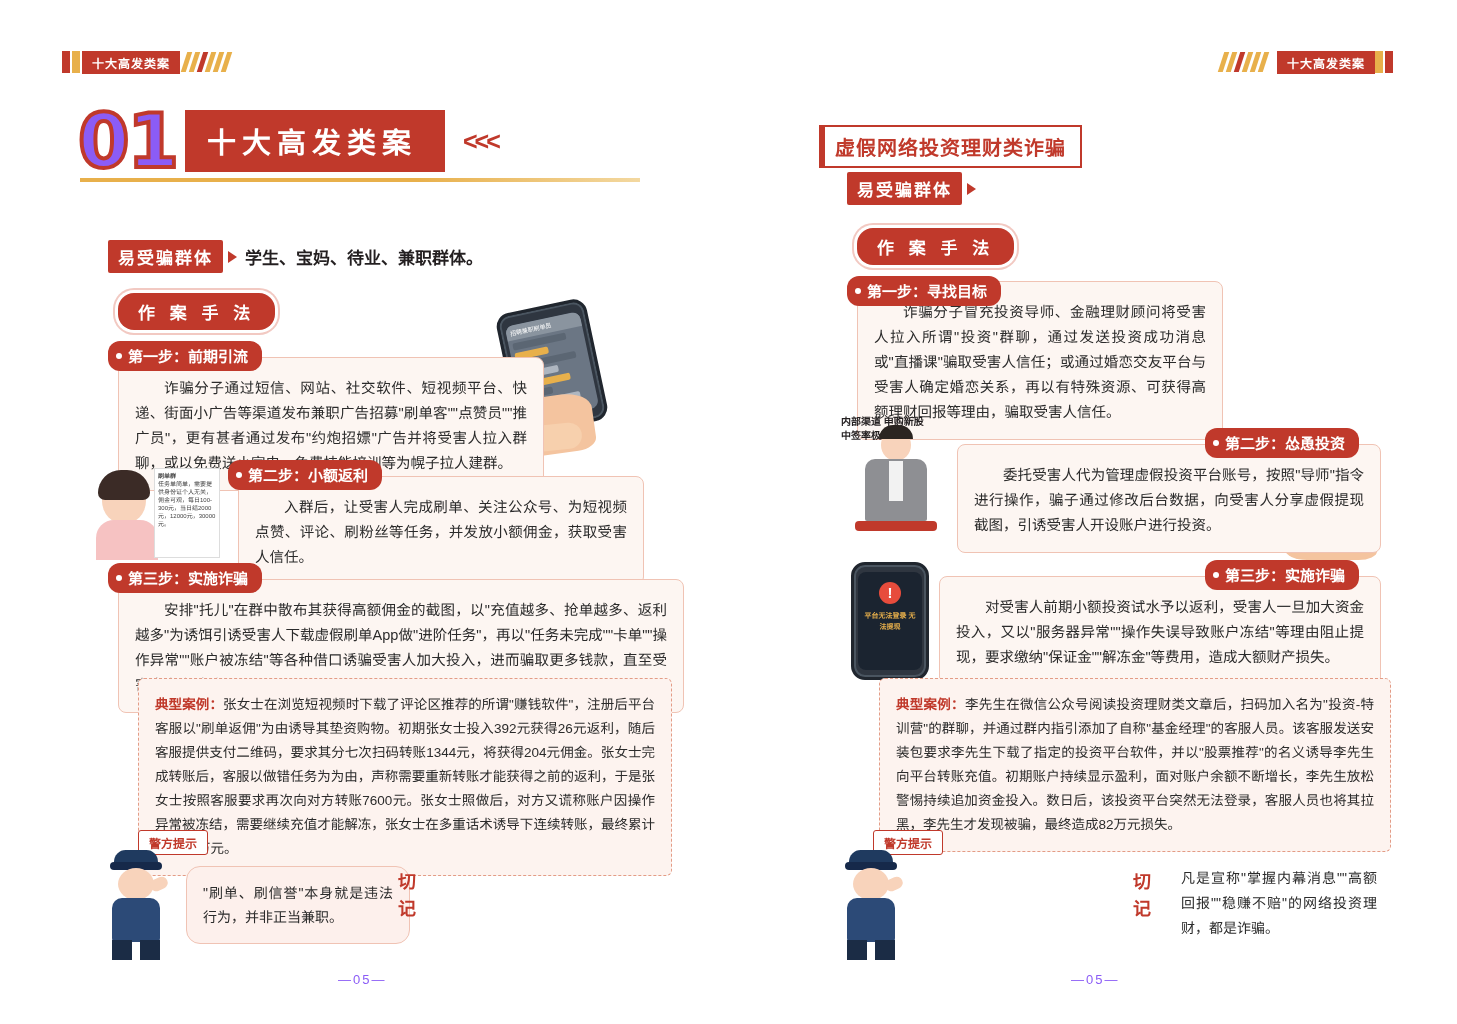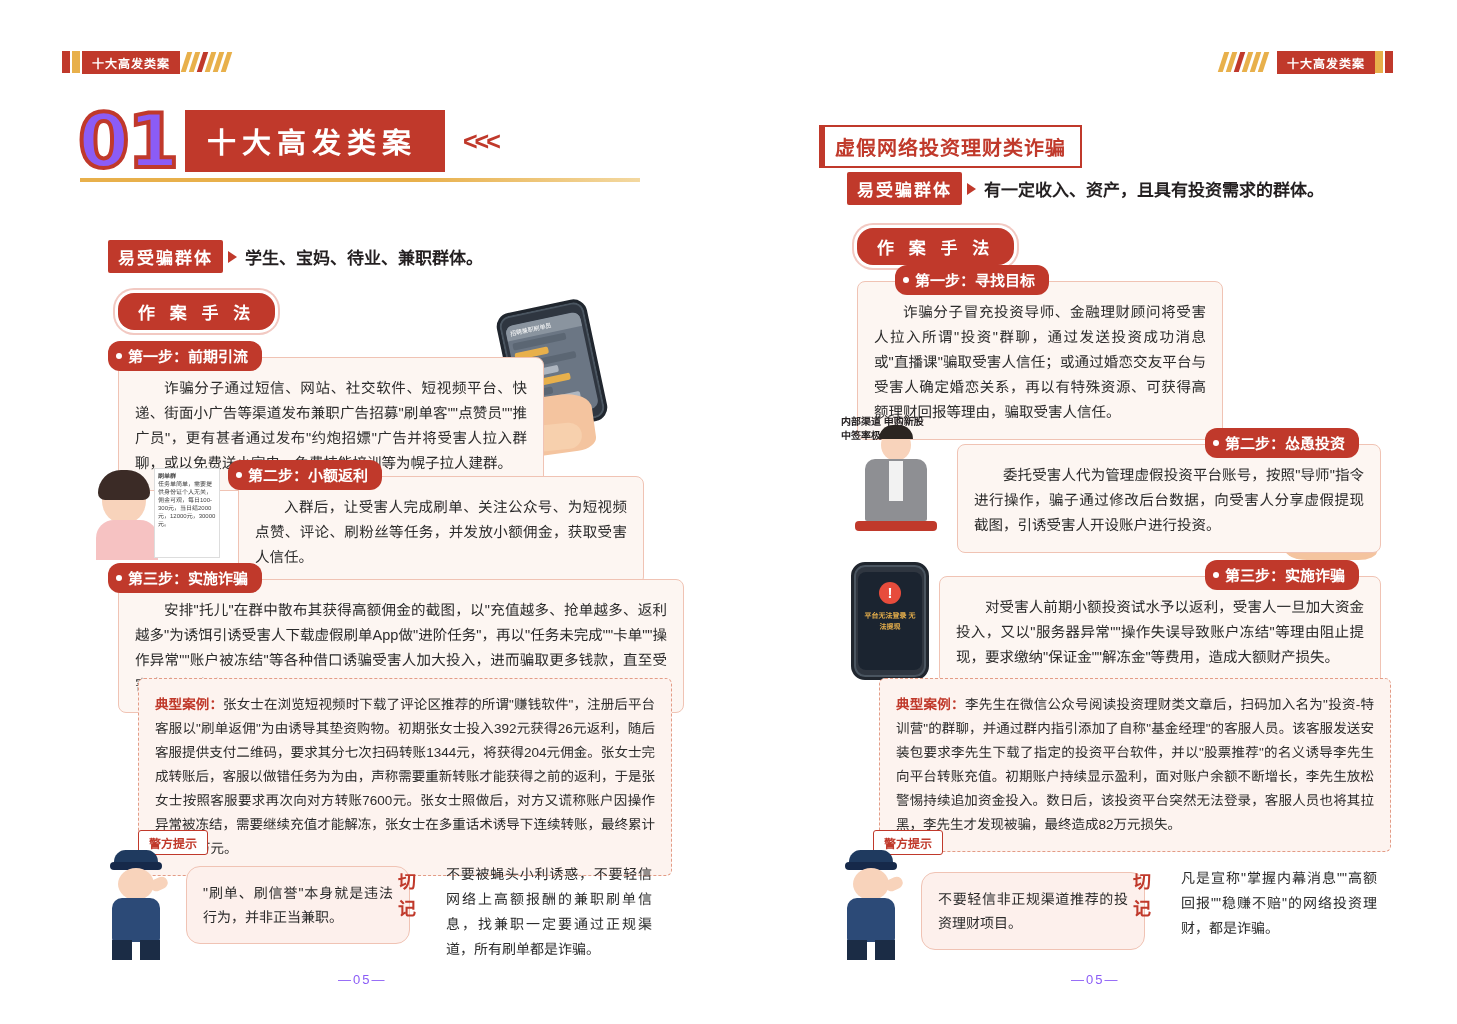--- a/index.html
+++ b/index.html
@@ -224,21 +224,20 @@
       <div style="position:absolute;left:12px;top:12px;width:52px;height:8px;background:#16294a;border-radius:6px;"></div>
       <div style="position:absolute;left:20px;top:18px;width:36px;height:32px;background:#f8d3bb;border-radius:50%;"></div>
       <div style="position:absolute;left:14px;top:48px;width:48px;height:44px;background:#2c4a77;border-radius:10px 10px 4px 4px;"></div>
       <div style="position:absolute;left:14px;top:90px;width:20px;height:20px;background:#1b2c45;"></div>
       <div style="position:absolute;left:42px;top:90px;width:20px;height:20px;background:#1b2c45;"></div>
       <div style="position:absolute;left:52px;top:28px;width:18px;height:12px;background:#f8d3bb;border-radius:6px;transform:rotate(-25deg);"></div>
     </div>
 
     <div class="bubble" style="left:186px;top:866px;width:190px;">"刷单、刷信誉"本身就是违法行为，并非正当兼职。</div>
     <div class="qiji" style="left:398px;top:868px;width:30px;">切记</div>
-    <div style="position:absolute;left:446px;top:862px;width:206px;font-size:14px;line-height:25px;color:#2b2b2b;text-align:justify;">不要被蝇头小利诱惑，不要轻信网络上高额报酬的兼职刷单信息，找兼职一定要通过正规渠道，所有刷单都是诈骗。</div>
 
     <div class="pagenum" style="left:338px;top:972px;">—05—</div>
   </div>
 
   <div class="spread-right">
 
     <div class="runhead runhead-right">
       <span class="bar"></span>
       <span class="bar g"></span>
       <span class="tagbox">十大高发类案</span>
@@ -250,27 +249,26 @@
           <i></i>
           <i></i>
       </span>
     </div>
 
     <div class="sechead" style="left:90px;top:125px;font-size:20px;">虚假网络投资理财类诈骗</div>
 
     <div class="victim" style="left:118px;top:172px;">
       <span class="lab">易受骗群体</span>
       <span class="tri"></span>
-      <span class="txt">有一定收入、资产，且具有投资需求的群体。</span>
     </div>
 
     <div class="methodpill" style="left:128px;top:228px;">作 案 手 法</div>
 
 
-    <div class="stepchip" style="left:118px;top:265px;margin-left:48px;">第一步：寻找目标</div>
+    <div class="stepchip" style="left:118px;top:276px;">第一步：寻找目标</div>
     <div class="card" style="left:128px;top:281px;width:332px;">
       <p>诈骗分子冒充投资导师、金融理财顾问将受害人拉入所谓"投资"群聊，通过发送投资成功消息或"直播课"骗取受害人信任；或通过婚恋交友平台与受害人确定婚恋关系，再以有特殊资源、可获得高额理财回报等理由，骗取受害人信任。</p>
     </div>
 
     <div style="position:absolute;left:112px;top:415px;width:118px;height:150px;">
       <div style="position:absolute;left:0;top:0;width:86px;font-size:10px;line-height:14px;font-weight:bold;color:#231f20;">内部渠道 申购新股 中签率极高</div>
       <div style="position:absolute;left:40px;top:14px;width:30px;height:32px;background:#f8d3bb;border-radius:50%;"></div>
       <div style="position:absolute;left:38px;top:10px;width:34px;height:14px;background:#2b2521;border-radius:16px 16px 0 0;"></div>
       <div style="position:absolute;left:24px;top:44px;width:62px;height:62px;background:#8e8f93;border-radius:10px 10px 2px 2px;"></div>
       <div style="position:absolute;left:48px;top:46px;width:14px;height:40px;background:#f2f2f2;"></div>
@@ -309,19 +307,18 @@
     <div class="officer" style="left:104px;top:850px;width:80px;height:110px;">
       <div style="position:absolute;left:16px;top:0;width:44px;height:14px;background:#1f3a5f;border-radius:20px 20px 4px 4px;"></div>
       <div style="position:absolute;left:12px;top:12px;width:52px;height:8px;background:#16294a;border-radius:6px;"></div>
       <div style="position:absolute;left:20px;top:18px;width:36px;height:32px;background:#f8d3bb;border-radius:50%;"></div>
       <div style="position:absolute;left:14px;top:48px;width:48px;height:44px;background:#2c4a77;border-radius:10px 10px 4px 4px;"></div>
       <div style="position:absolute;left:14px;top:90px;width:20px;height:20px;background:#1b2c45;"></div>
       <div style="position:absolute;left:42px;top:90px;width:20px;height:20px;background:#1b2c45;"></div>
       <div style="position:absolute;left:52px;top:28px;width:18px;height:12px;background:#f8d3bb;border-radius:6px;transform:rotate(-25deg);"></div>
     </div>
 
-    <div class="bubble" style="left:192px;top:872px;width:190px;">不要轻信非正规渠道推荐的投资理财项目。</div>
     <div class="qiji" style="left:404px;top:868px;width:30px;">切记</div>
     <div style="position:absolute;left:452px;top:866px;width:196px;font-size:14px;line-height:25px;color:#2b2b2b;text-align:justify;">凡是宣称"掌握内幕消息""高额回报""稳赚不赔"的网络投资理财，都是诈骗。</div>
 
     <div class="pagenum" style="left:342px;top:972px;">—05—</div>
   </div>
 </div>
 
 </body></html>

